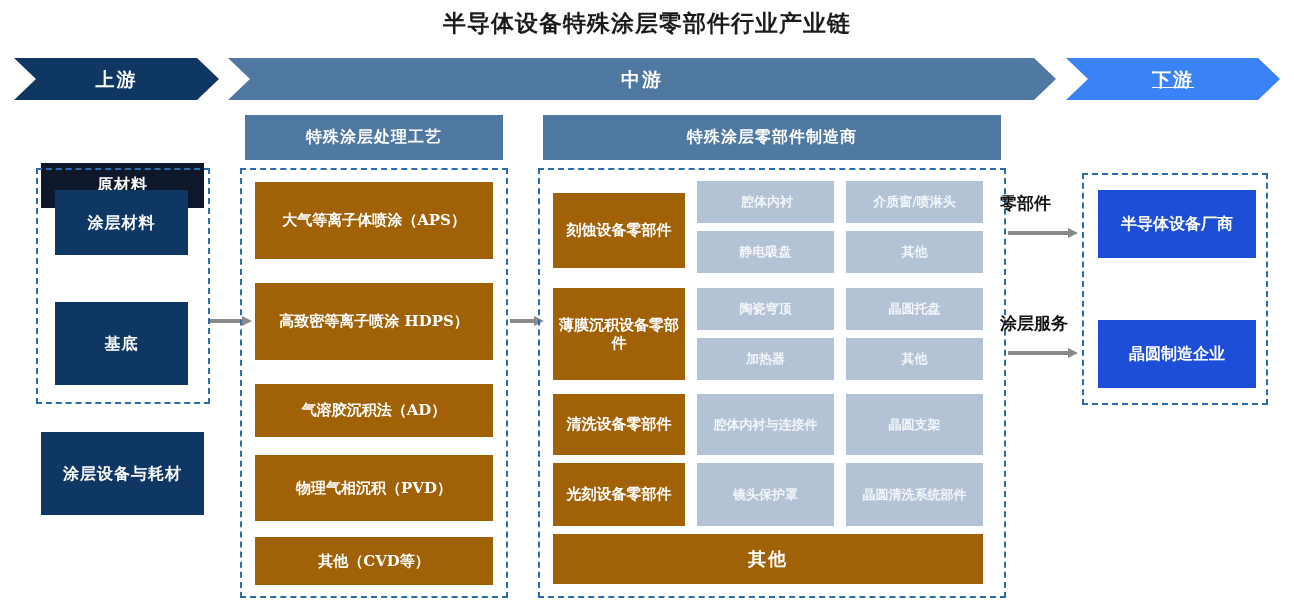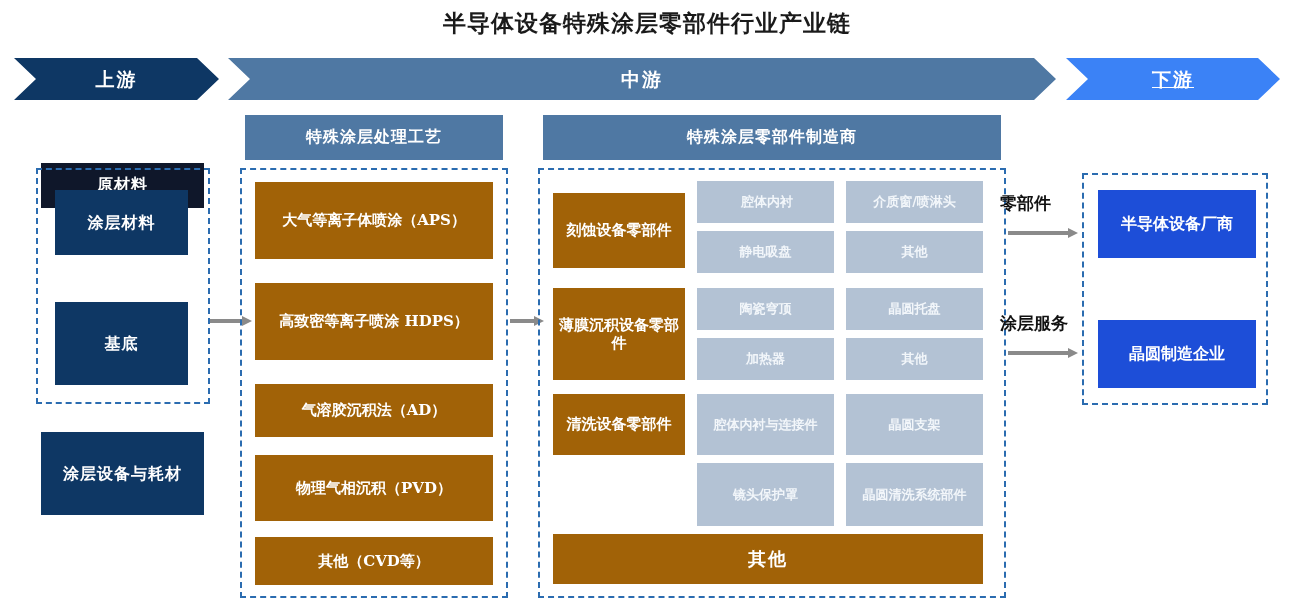--- a/index.html
+++ b/index.html
@@ -115,20 +115,21 @@
   <div class="box steel" style="left:553px;top:288px;width:132px;height:92px;">薄膜沉积设备零部件</div>
   <div class="box lightbl" style="left:697px;top:288px;width:137px;height:42px;">陶瓷穹顶</div>
   <div class="box lightbl" style="left:846px;top:288px;width:137px;height:42px;">晶圆托盘</div>
   <div class="box lightbl" style="left:697px;top:338px;width:137px;height:42px;">加热器</div>
   <div class="box lightbl" style="left:846px;top:338px;width:137px;height:42px;">其他</div>
 
   <div class="box steel" style="left:553px;top:394px;width:132px;height:61px;">清洗设备零部件</div>
   <div class="box lightbl" style="left:697px;top:394px;width:137px;height:61px;">腔体内衬与连接件</div>
   <div class="box lightbl" style="left:846px;top:394px;width:137px;height:61px;">晶圆支架</div>
 
+  <div class="box steel" style="left:553px;top:463px;width:132px;height:63px;">光刻设备零部件</div>
   <div class="box lightbl" style="left:697px;top:463px;width:137px;height:63px;text-align:center;">镜头保护罩</div>
   <div class="box lightbl" style="left:846px;top:463px;width:137px;height:63px;">晶圆清洗系统部件</div>
 
   <div class="box steel" style="left:553px;top:534px;width:430px;height:50px;font-size:18px;letter-spacing:2px;">其他</div>
 
   <div class="flowlabel" style="left:1000px;top:192px;">零部件</div>
   <div class="conn" style="left:1008px;top:228px;width:72px;">
     <div class="shaft" style="width:60px;"></div>
     <div class="head" style="left:60px;"></div>
   </div>

